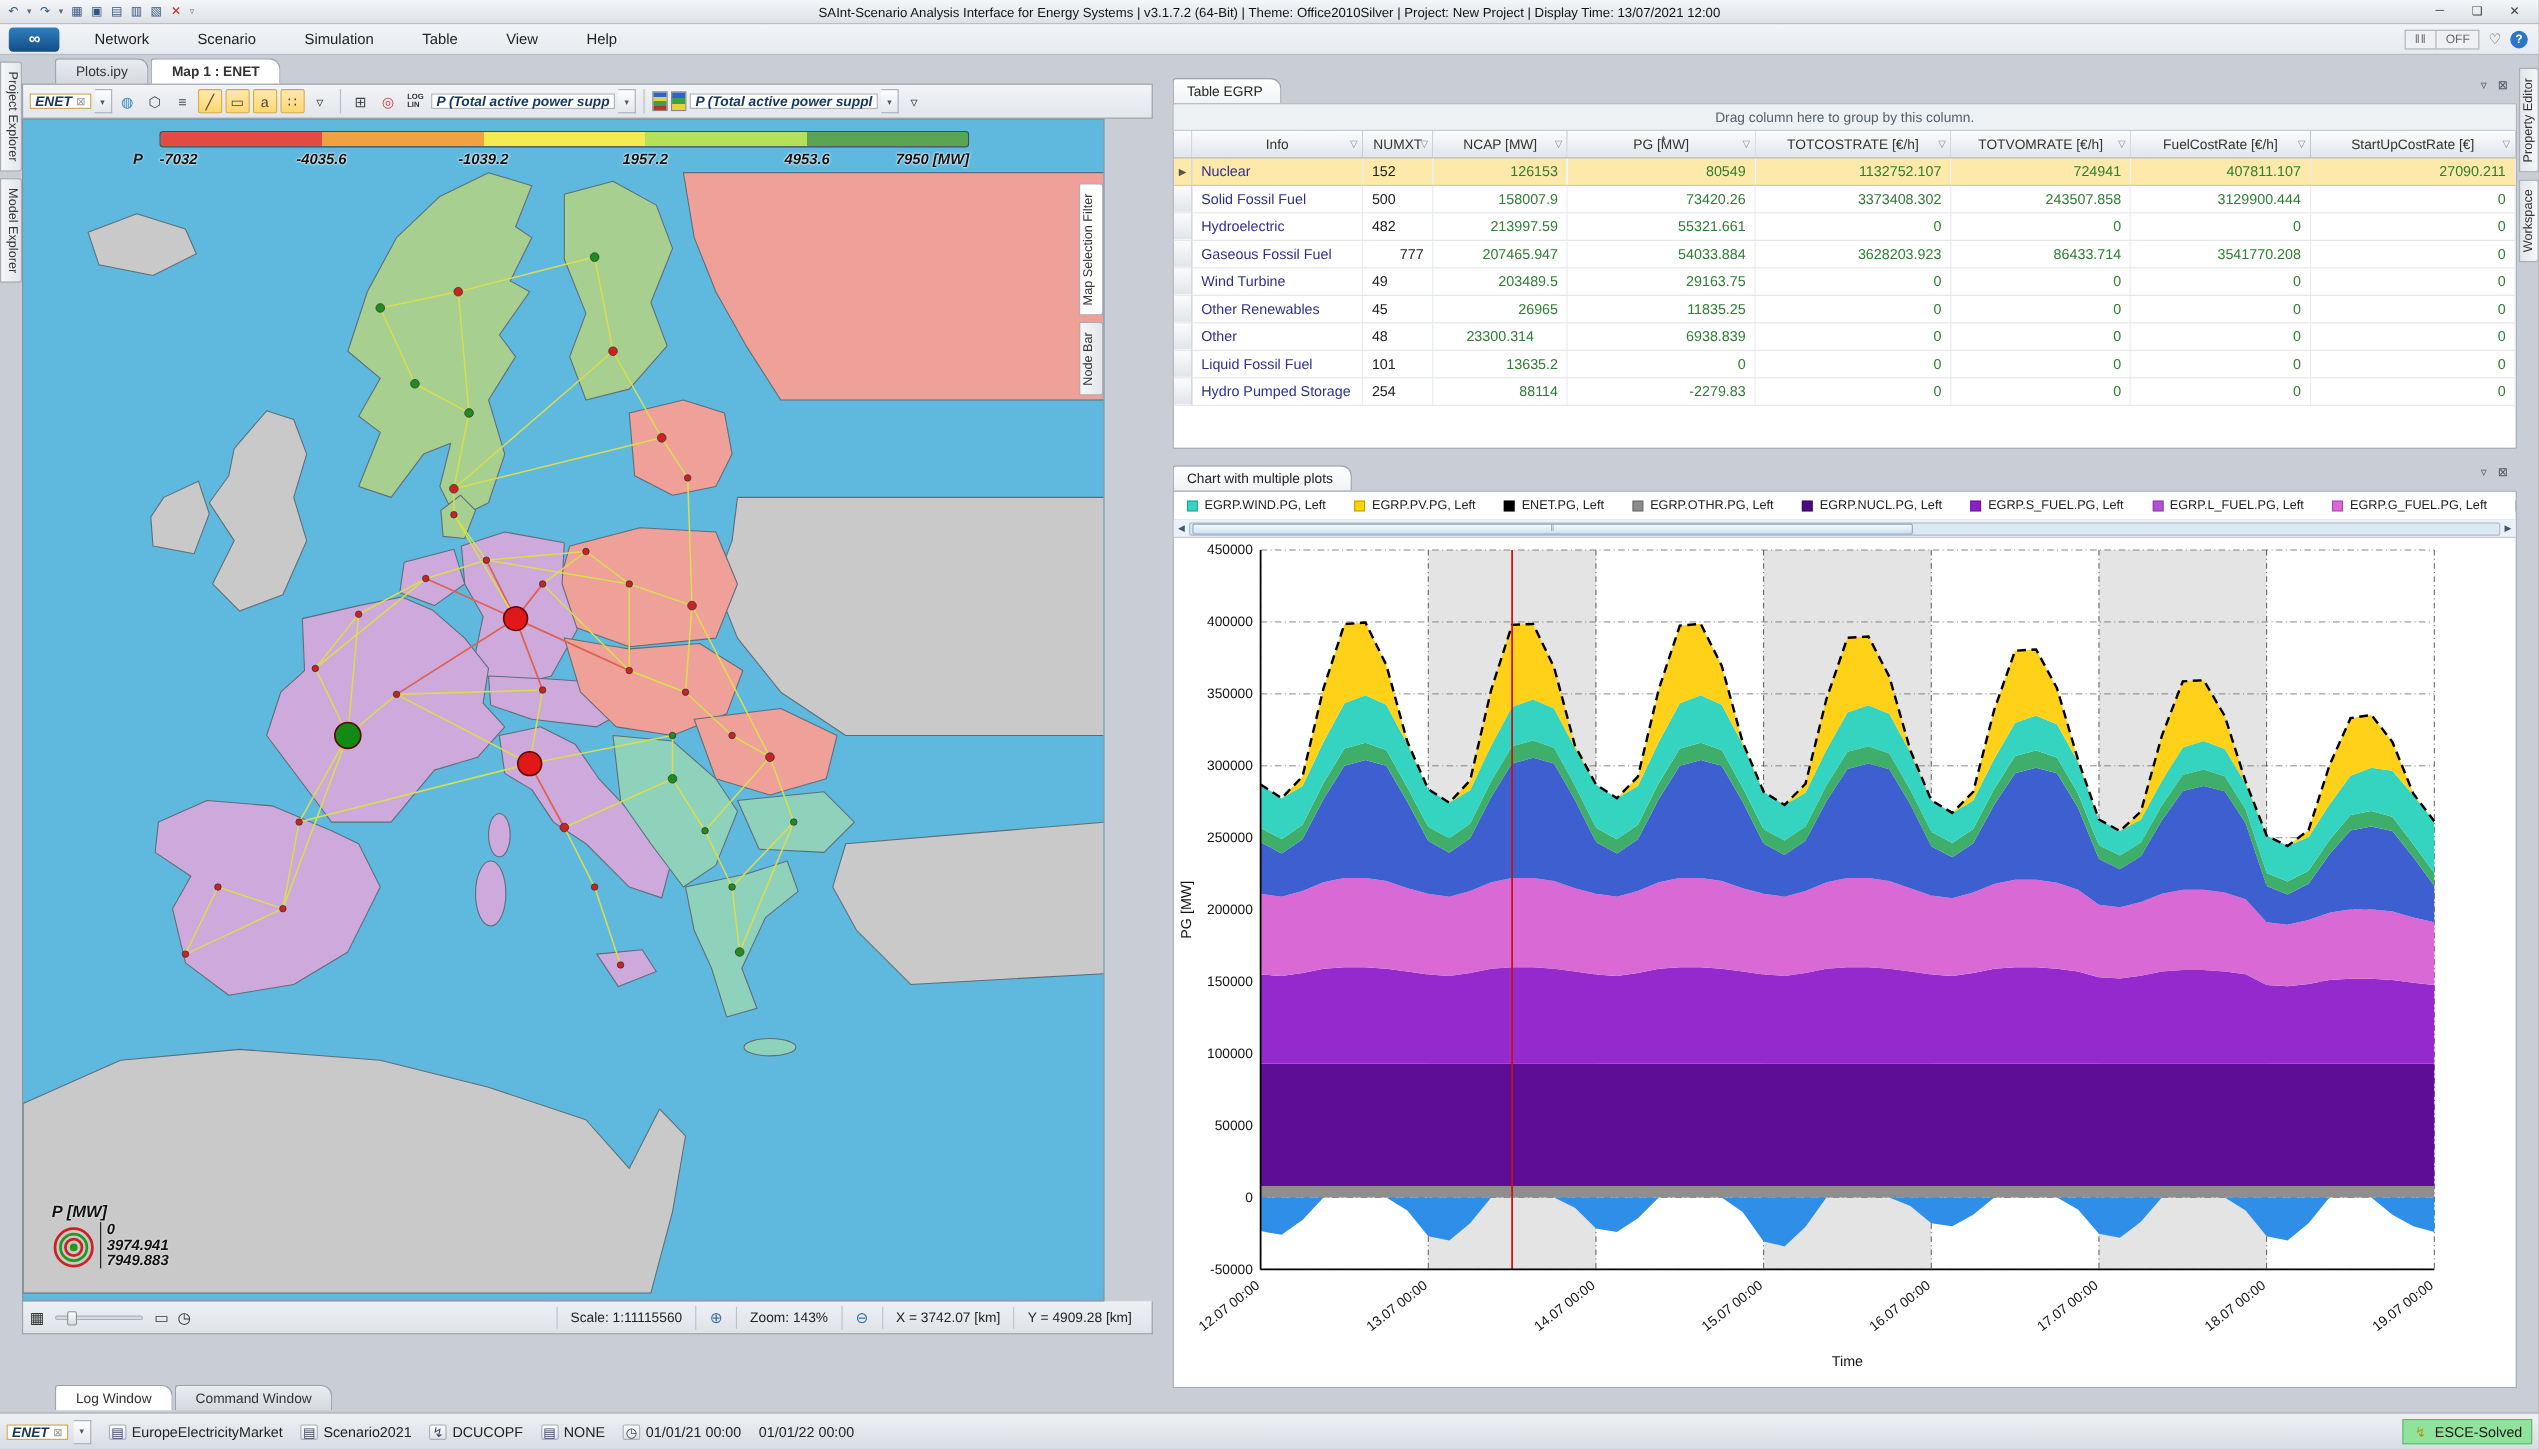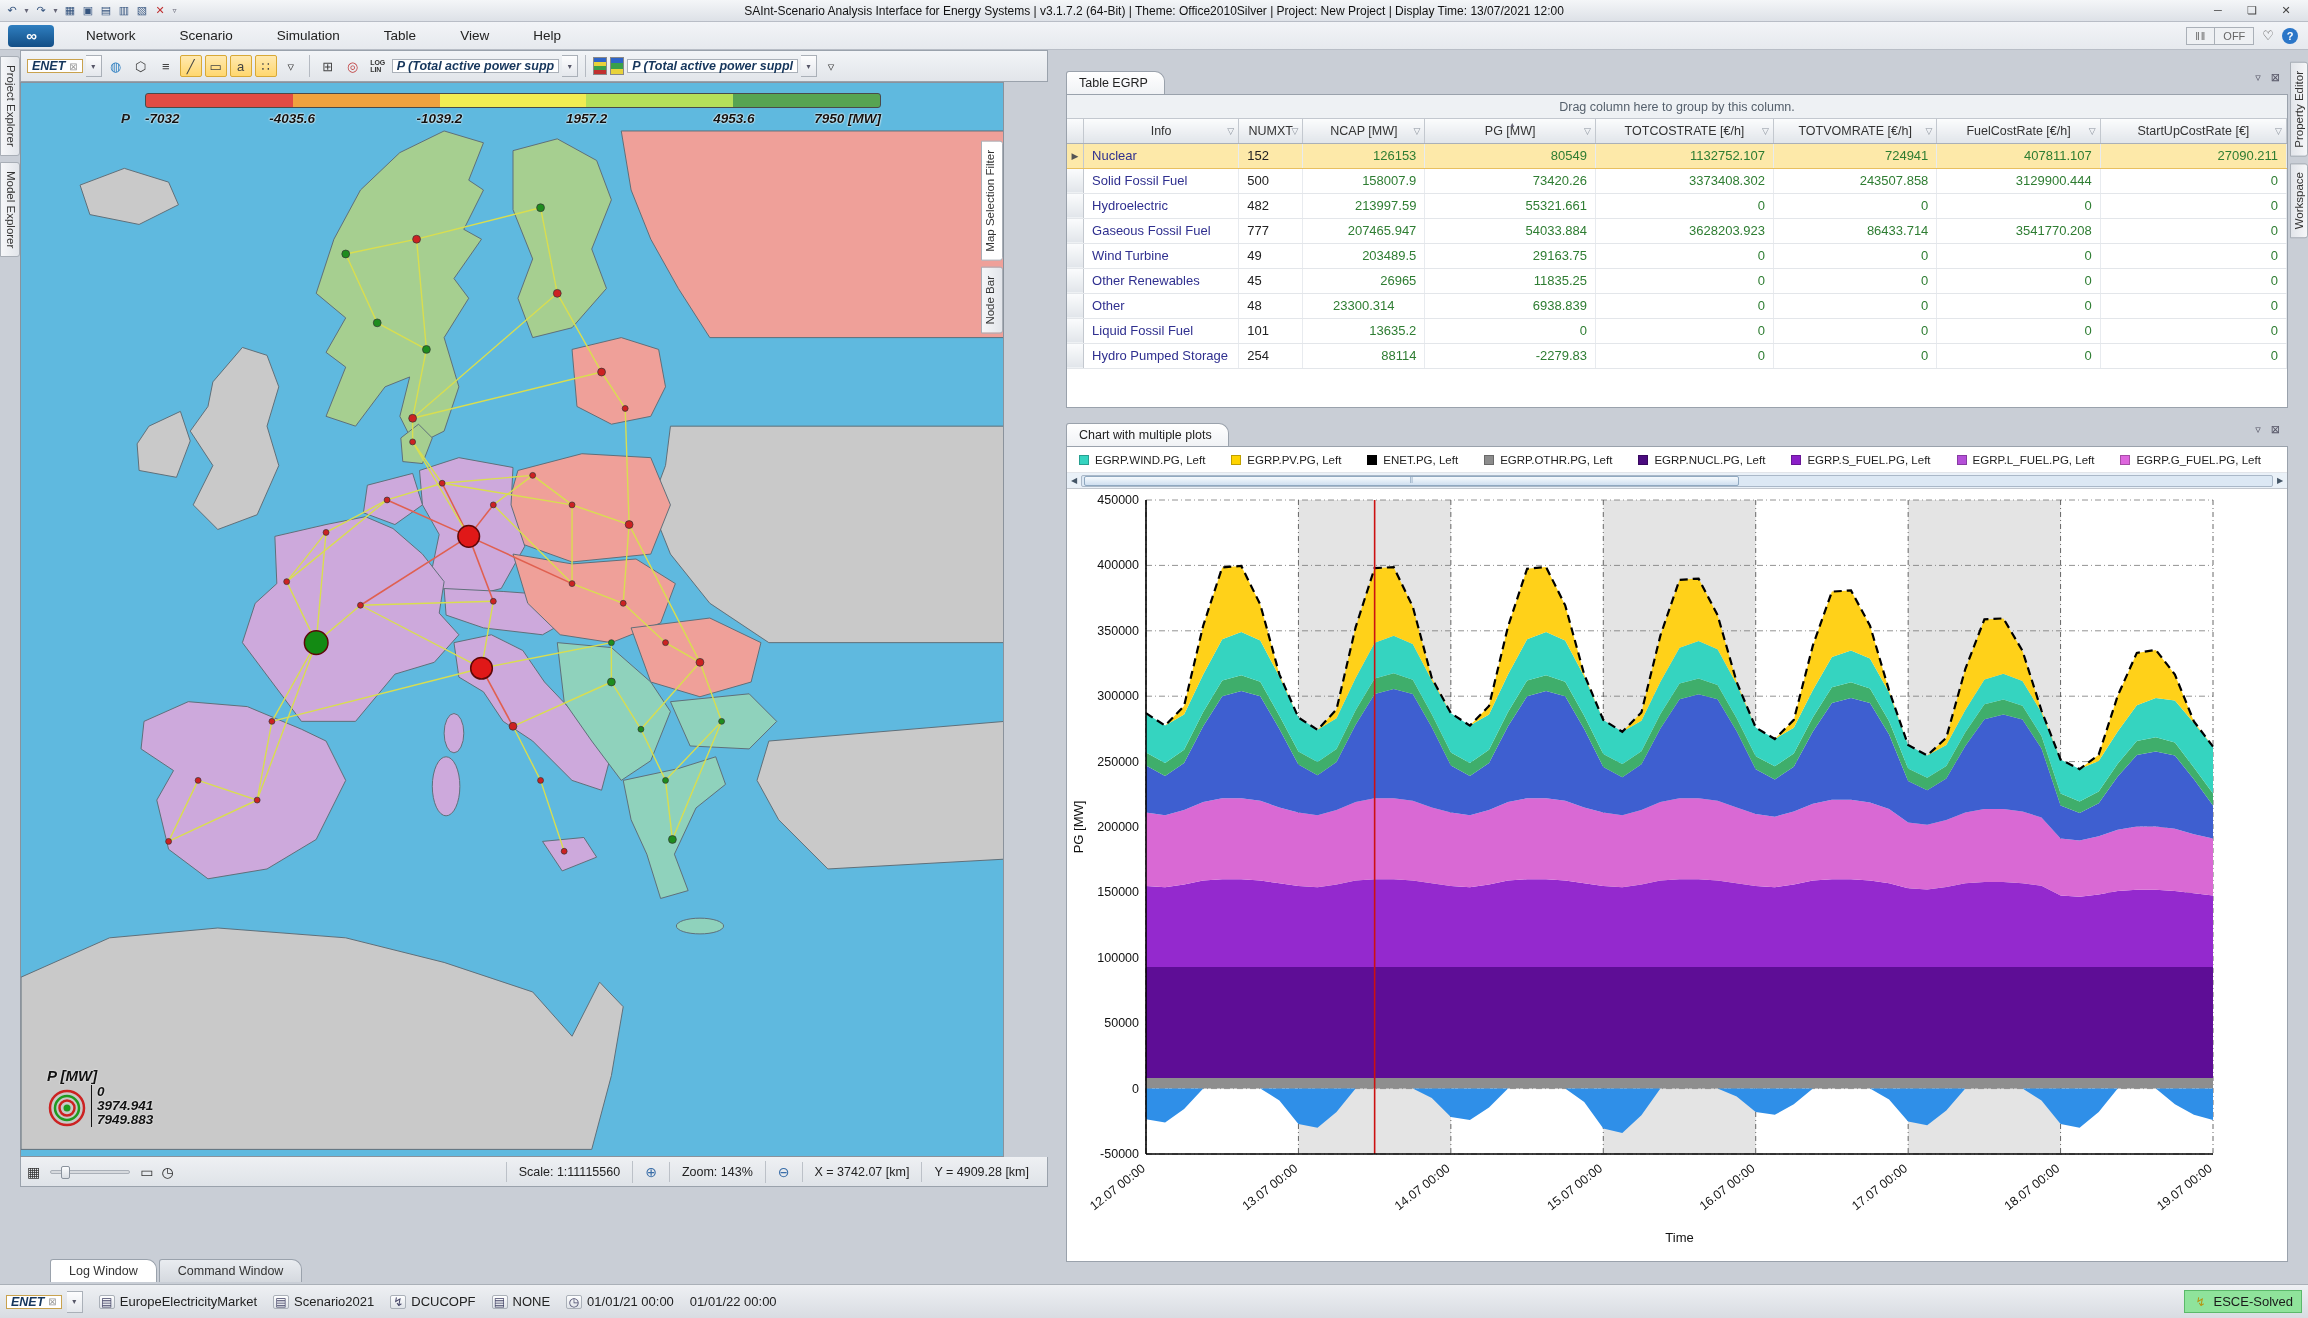--- a/index.html
+++ b/index.html
@@ -198,20 +198,24 @@
   <div id="left-strip" class="vstrip">
       <div class="vtab">Project Explorer</div>
       <div class="vtab">Model Explorer</div>
     </div>
   <div id="right-strip" class="vstrip">
       <div class="vtab">Property Editor</div>
       <div class="vtab">Workspace</div>
     </div>
 
   <div id="map-panel">
+    <div id="map-tabs">
+        <div class="doc-tab">Plots.ipy</div>
+        <div class="doc-tab active">Map 1 : ENET</div>
+      </div>
     <div id="map-toolbar">
         <span class="combo">
           <span class="val">ENET</span>
           <span class="clear">⊠</span>
         </span>
         <span class="combo-dd">▾</span>
         <span class="tb-btn globe">◍</span>
         <span class="tb-btn">⬡</span>
         <span class="tb-btn">≡</span>
         <span class="tb-btn toggled">╱</span>
@@ -507,21 +511,21 @@
               <td class="num" style="text-align: right;">213997.59</td>
               <td class="num" style="text-align: right;">55321.661</td>
               <td class="num" style="text-align: right;">0</td>
               <td class="num" style="text-align: right;">0</td>
               <td class="num" style="text-align: right;">0</td>
               <td class="num" style="text-align: right;">0</td>
             </tr>
             <tr>
               <td class="rowind"></td>
               <td class="info" style="text-align: left;">Gaseous Fossil Fuel</td>
-              <td class="numxt" style="text-align: left;">777</td>
+              <td class="numxt" style="text-align: right;">777</td>
               <td class="num" style="text-align: right;">207465.947</td>
               <td class="num" style="text-align: right;">54033.884</td>
               <td class="num" style="text-align: right;">3628203.923</td>
               <td class="num" style="text-align: right;">86433.714</td>
               <td class="num" style="text-align: right;">3541770.208</td>
               <td class="num" style="text-align: right;">0</td>
             </tr>
             <tr>
               <td class="rowind"></td>
               <td class="info" style="text-align: left;">Wind Turbine</td>

